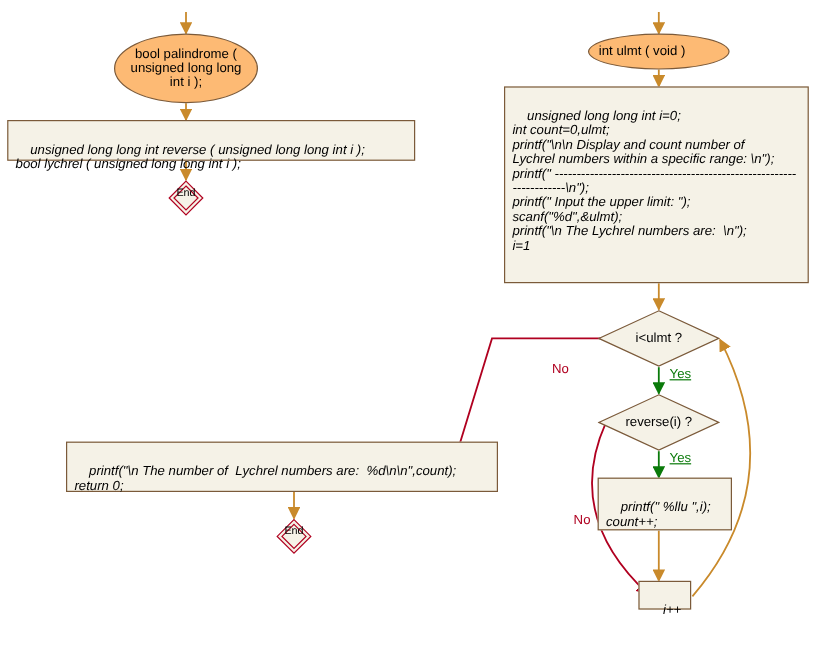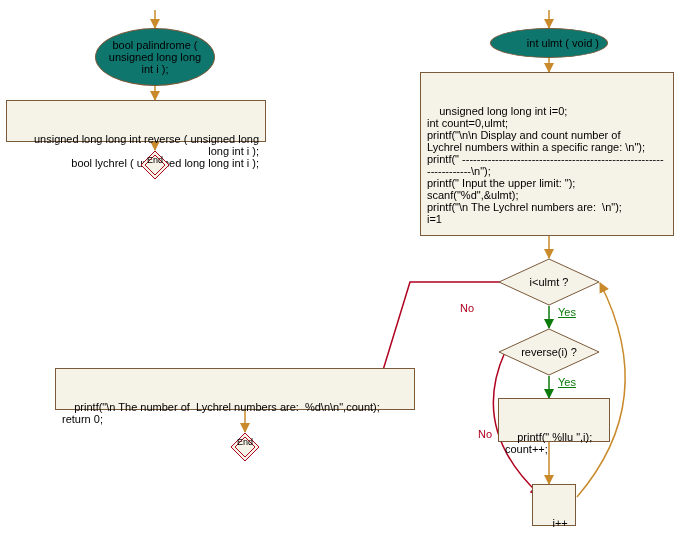--- a/index.html
+++ b/index.html
@@ -17,33 +17,34 @@
     position: relative;
     width: 680px;
     height: 542px;
   }
   .node {
     position: absolute;
     box-sizing: border-box;
   }
   .ellipse {
     border: 1px solid #7b5a3a;
-    background: #0f766e;
+    background: #fdba74;
     border-radius: 50%;
     text-align: center;
     display: flex;
     align-items: center;
-    justify-content: flex-end;
+    justify-content: flex-start;
     padding: 4px 8px;
   }
   .rect {
     border: 1px solid #7b5a3a;
     background: #f5f2e7;
-    padding: 20px 6px;
+    padding: 6px 6px;
     white-space: pre-wrap;
+    font-style: italic;
   }
   .endbox {
     width: 30px;
     height: 30px;
     position: absolute;
   }
   .endbox svg { display:block; }
   .diamond {
     position: absolute;
   }
@@ -114,21 +115,21 @@
 
     <line x1="245" y1="410" x2="245" y2="432" stroke="#c98a2b" stroke-width="1.5" marker-end="url(#arr)"></line>
   </svg>
 
   <div class="node ellipse" style="left:95px; top:28px; width:120px; height:58px;">
     <span>bool palindrome (
 unsigned long
 long int i );</span>
   </div>
 
-  <div class="node rect" style="left:6px; top:100px; width:260px; height:34px;text-align:right;">
+  <div class="node rect" style="left:6px; top:100px; width:340px; height:34px;">
     <span>unsigned long long int reverse ( unsigned long long int i );
 bool lychrel ( unsigned long long int i );</span>
   </div>
 
   <div class="endbox" style="left:140px; top:150px;">
     <svg width="30" height="30" viewBox="0 0 30 30">
       <polygon points="15,1 29,15 15,29 1,15" fill="#f5f2e7" stroke="#b00020"></polygon>
       <polygon points="15,5 25,15 15,25 5,15" fill="none" stroke="#b00020"></polygon>
     </svg>
   </div>

